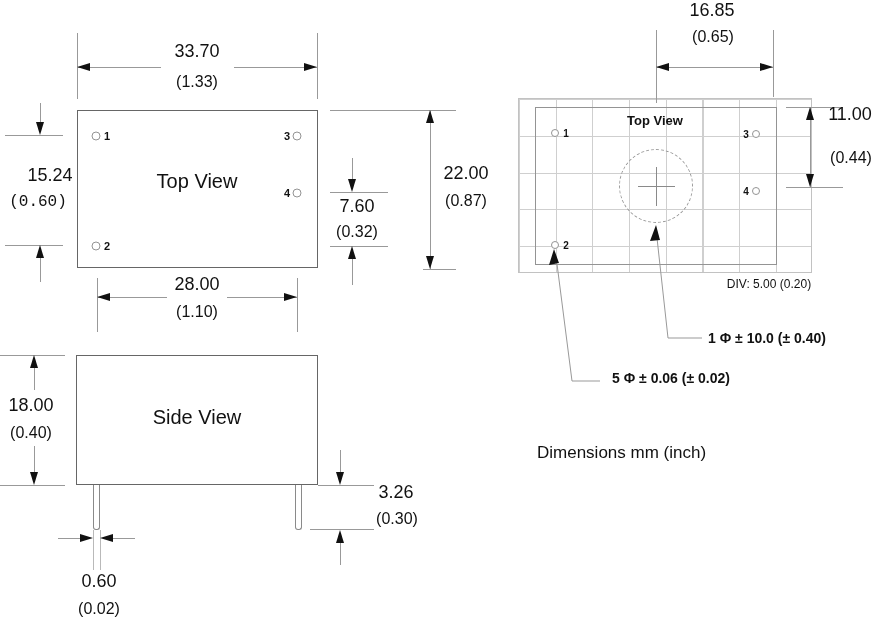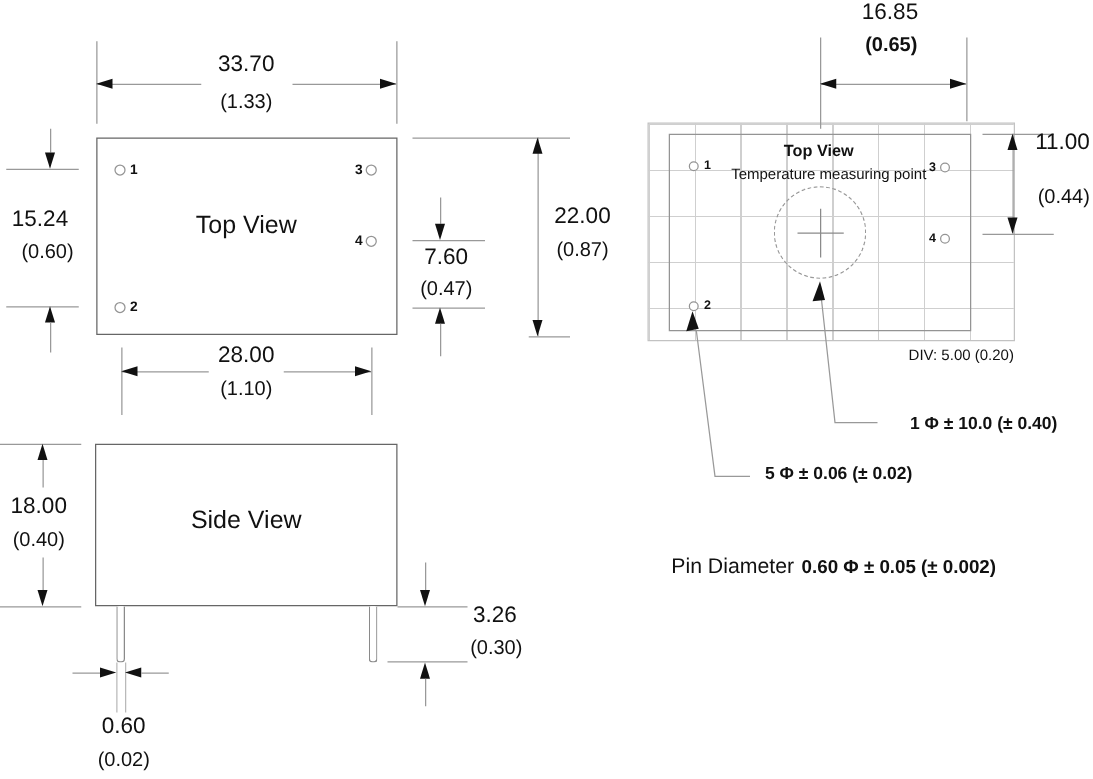--- a/index.html
+++ b/index.html
@@ -73,31 +73,31 @@
   <div class="t pl" style="left:107px;top:246px;">2</div>
   <div class="t pl" style="left:287px;top:136px;">3</div>
   <div class="t pl" style="left:287px;top:193px;">4</div>
 
   <div class="h" style="left:5px;top:135px;width:58px;"></div>
   <div class="h" style="left:5px;top:245px;width:58px;"></div>
   <div class="v" style="left:40px;top:103px;height:19px;"></div>
   <div class="ad" style="left:36px;top:122px;"></div>
   <div class="au" style="left:36px;top:245px;"></div>
   <div class="v" style="left:40px;top:258px;height:24px;"></div>
-  <div class="t d1" style="left:32px;top:175px;">15.24</div>
-  <div class="t d2" style="left:38px;top:202px;">(0.60)</div>
+  <div class="t d1" style="left:50px;top:175px;">15.24</div>
+  <div class="t d2" style="left:38px;top:202px;font-family:Liberation Mono, monospace;">(0.60)</div>
 
   <div class="h" style="left:330px;top:192px;width:58px;"></div>
   <div class="h" style="left:330px;top:246px;width:58px;"></div>
   <div class="v" style="left:352px;top:158px;height:21px;"></div>
   <div class="ad" style="left:348px;top:179px;"></div>
   <div class="au" style="left:348px;top:246px;"></div>
   <div class="v" style="left:352px;top:259px;height:26px;"></div>
   <div class="t d1" style="left:357px;top:206px;">7.60</div>
-  <div class="t d2" style="left:357px;top:232px;">(0.47)</div>
+  <div class="t d2" style="left:357px;top:232px;">(0.32)</div>
 
   <div class="h" style="left:330px;top:110px;width:126px;"></div>
   <div class="h" style="left:423px;top:269px;width:33px;"></div>
   <div class="v" style="left:430px;top:110px;height:159px;"></div>
   <div class="au" style="left:426px;top:110px;"></div>
   <div class="ad" style="left:426px;top:256px;"></div>
   <div class="t d1" style="left:466px;top:173px;">22.00</div>
   <div class="t d2" style="left:466px;top:201px;">(0.87)</div>
 
   <div class="v" style="left:97px;top:278px;height:54px;"></div>
@@ -137,60 +137,59 @@
   <div class="h" style="left:58px;top:538px;width:22px;"></div>
   <div class="ar" style="left:80px;top:534px;"></div>
   <div class="al" style="left:100px;top:534px;"></div>
   <div class="h" style="left:113px;top:538px;width:22px;"></div>
   <div class="t d1" style="left:99px;top:581px;">0.60</div>
   <div class="t d2" style="left:99px;top:609px;">(0.02)</div>
 
   <div class="gridbox" style="left:518px;top:98px;width:294px;height:175px;"></div>
   <div class="casebox" style="left:535px;top:107px;width:242px;height:158px;"></div>
   <div class="t gtitle" style="left:655px;top:120px;">Top View</div>
-  <div class="t gsub" style="left:663px;top:139px;">Temperature measuring point</div>
 
   <div class="dashcircle" style="left:619px;top:149px;width:74px;height:74px;"></div>
   <div class="h cross" style="left:638px;top:186px;width:37px;"></div>
   <div class="v cross" style="left:656px;top:167px;height:39px;"></div>
 
   <div class="pin gpin" style="left:555px;top:133px;"></div>
   <div class="pin gpin" style="left:555px;top:245px;"></div>
   <div class="pin gpin" style="left:756px;top:134px;"></div>
   <div class="pin gpin" style="left:756px;top:191px;"></div>
   <div class="t gpl" style="left:566px;top:133px;">1</div>
   <div class="t gpl" style="left:566px;top:245px;">2</div>
   <div class="t gpl" style="left:746px;top:134px;">3</div>
   <div class="t gpl" style="left:746px;top:191px;">4</div>
 
   <div class="v" style="left:656px;top:30px;height:73px;"></div>
   <div class="v" style="left:773px;top:30px;height:67px;"></div>
   <div class="h" style="left:656px;top:67px;width:117px;"></div>
   <div class="al" style="left:656px;top:63px;"></div>
   <div class="ar" style="left:760px;top:63px;"></div>
   <div class="t d1" style="left:712px;top:10px;">16.85</div>
-  <div class="t d2" style="left:713px;top:37px;font-weight:bold;">(0.65)</div>
+  <div class="t d2" style="left:713px;top:37px;">(0.65)</div>
 
   <div class="h" style="left:786px;top:107px;width:57px;"></div>
   <div class="h" style="left:786px;top:187px;width:57px;"></div>
   <div class="v" style="left:810px;top:107px;height:80px;"></div>
   <div class="au" style="left:806px;top:107px;"></div>
   <div class="ad" style="left:806px;top:174px;"></div>
   <div class="t d1" style="left:850px;top:114px;">11.00</div>
   <div class="t d2" style="left:851px;top:158px;">(0.44)</div>
 
   <div class="t divlab" style="left:769px;top:284px;">DIV: 5.00 (0.20)</div>
 
   <svg class="overlay" width="874" height="623">
     <path d="M702,338 L668,338 L657,238" fill="none" stroke="#999" stroke-width="1"></path>
     <polygon points="656,225 650,241 660,240" fill="#111"></polygon>
     <path d="M600,381 L572,381 L557,264" fill="none" stroke="#999" stroke-width="1"></path>
     <polygon points="554,249 549,265 559,263" fill="#111"></polygon>
   </svg>
 
-  <div class="callout" style="left:728px;top:338px;text-align:center;">1 Φ ± 10.0 (± 0.40)</div>
+  <div class="callout" style="left:708px;top:338px;text-align:center;">1 Φ ± 10.0 (± 0.40)</div>
   <div class="callout" style="left:612px;top:378px;">5 Φ ± 0.06 (± 0.02)</div>
 
   <div class="notes">
-    <div><span>Pin Diameter</span><span class="gap2"></span><b>0.60 Φ ± 0.05 (± 0.002)</b></div>
+    <div><span>Dimensions mm (inch)</span></div>
   </div>
 
 </div>
 
 </body></html>

